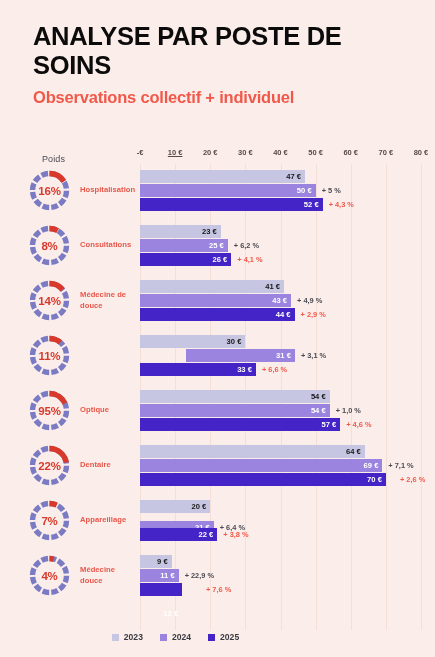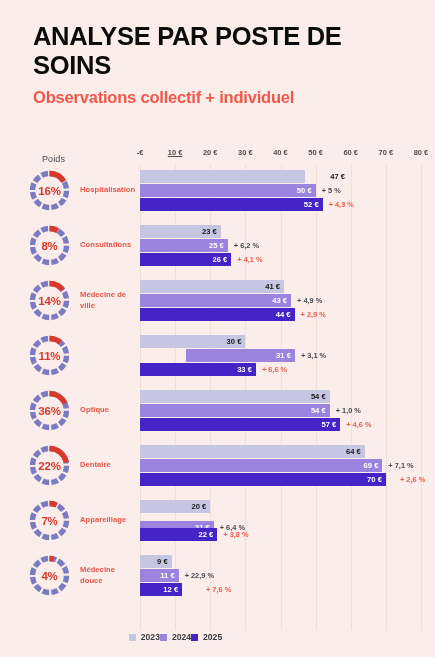--- a/index.html
+++ b/index.html
@@ -84,21 +84,21 @@
   .bar-delta {
     position: absolute; height: 13px; line-height: 13px;
     font-size: 7.4px; font-weight: bold; white-space: nowrap;
   }
   .bar-delta.grey { color: #4a4a52; }
   .bar-delta.red { color: #f2584a; }
 
   
   .legend {
     position: absolute; left: 0; top: 632px; width: 351px;
-    display: flex; justify-content: center; align-items: center; 
+    display: flex; justify-content: center; align-items: center; gap: 17px;
   }
   .legend-item { display: flex; align-items: center; gap: 5px; }
   .legend-swatch { width: 7px; height: 7px; display: block; }
   .legend-text { font-size: 8.6px; font-weight: bold; color: #3a3a42; }
 </style>
 </head>
 <body>
 
 <div class="page">
 
@@ -137,21 +137,21 @@
             <svg width="47" height="47" viewBox="0 0 47 47">
               <circle cx="23.5" cy="23.5" r="17" fill="none" stroke="#7b7bc4" stroke-width="5.4" stroke-dasharray="6.701179185171081 2.2" transform="rotate(-90 23.5 23.5)"></circle>
               <circle cx="23.5" cy="23.5" r="17" fill="none" stroke="#d8392b" stroke-width="5.4" stroke-dasharray="17.090264035528477 89.7238861865245" transform="rotate(-90 23.5 23.5)"></circle>
             </svg>
             <div class="donut-val">16%</div>
           </div>
           <div class="cat-label">Hospitalisation</div>
           <div class="bars">
             <div class="bar-line" style="top: 0px;">
               <div class="bar y2023" style="width: 165.088px;"></div>
-              <span class="bar-val y2023" style="left: 301.087px; margin-left: 44px;">47 €</span>
+              <span class="bar-val y2023" style="left: 301.087px;">47 €</span>
             </div>
             <div class="bar-line" style="top: 14.2px;">
               <div class="bar y2024" style="width: 175.625px;"></div>
               <span class="bar-val y2024" style="left: 311.625px;">50 €</span>
               <span class="bar-delta grey" style="left: 321.625px;">+ 5 %</span>
             </div>
             <div class="bar-line" style="top: 28.4px;">
               <div class="bar y2025" style="width: 182.65px;"></div>
               <span class="bar-val y2025" style="left: 318.65px;">52 €</span>
               <span class="bar-delta red" style="left: 328.65px;">+ 4,3 %</span>
@@ -185,21 +185,21 @@
           </div>
         </div>
         <div class="row">
           <div class="donut">
             <svg width="47" height="47" viewBox="0 0 47 47">
               <circle cx="23.5" cy="23.5" r="17" fill="none" stroke="#7b7bc4" stroke-width="5.4" stroke-dasharray="6.701179185171081 2.2" transform="rotate(-90 23.5 23.5)"></circle>
               <circle cx="23.5" cy="23.5" r="17" fill="none" stroke="#d8392b" stroke-width="5.4" stroke-dasharray="14.953981031087416 91.86016919096556" transform="rotate(-90 23.5 23.5)"></circle>
             </svg>
             <div class="donut-val">14%</div>
           </div>
-          <div class="cat-label">Médecine de ville</div>
+          <div class="cat-label">Médecine de douce</div>
           <div class="bars">
             <div class="bar-line" style="top: 0px;">
               <div class="bar y2023" style="width: 144.012px;"></div>
               <span class="bar-val y2023" style="left: 280.012px;">41 €</span>
             </div>
             <div class="bar-line" style="top: 14.2px;">
               <div class="bar y2024" style="width: 151.037px;"></div>
               <span class="bar-val y2024" style="left: 287.038px;">43 €</span>
               <span class="bar-delta grey" style="left: 297.038px;">+ 4,9 %</span>
             </div>
@@ -234,21 +234,21 @@
               <span class="bar-delta red" style="left: 261.913px;">+ 6,6 %</span>
             </div>
           </div>
         </div>
         <div class="row">
           <div class="donut">
             <svg width="47" height="47" viewBox="0 0 47 47">
               <circle cx="23.5" cy="23.5" r="17" fill="none" stroke="#7b7bc4" stroke-width="5.4" stroke-dasharray="6.701179185171081 2.2" transform="rotate(-90 23.5 23.5)"></circle>
               <circle cx="23.5" cy="23.5" r="17" fill="none" stroke="#d8392b" stroke-width="5.4" stroke-dasharray="19.226547039969535 87.58760318208344" transform="rotate(-90 23.5 23.5)"></circle>
             </svg>
-            <div class="donut-val">36%</div>
+            <div class="donut-val">95%</div>
           </div>
           <div class="cat-label">Optique</div>
           <div class="bars">
             <div class="bar-line" style="top: 0px;">
               <div class="bar y2023" style="width: 189.675px;"></div>
               <span class="bar-val y2023" style="left: 325.675px;">54 €</span>
             </div>
             <div class="bar-line" style="top: 14.2px;">
               <div class="bar y2024" style="width: 189.675px;"></div>
               <span class="bar-val y2024" style="left: 325.675px;">54 €</span>
@@ -327,21 +327,21 @@
               <div class="bar y2023" style="width: 31.6125px;"></div>
               <span class="bar-val y2023" style="left: 167.613px;">9 €</span>
             </div>
             <div class="bar-line" style="top: 14.2px;">
               <div class="bar y2024" style="width: 38.6375px;"></div>
               <span class="bar-val y2024" style="left: 174.637px;">11 €</span>
               <span class="bar-delta grey" style="left: 184.637px;">+ 22,9 %</span>
             </div>
             <div class="bar-line" style="top: 28.4px;">
               <div class="bar y2025" style="width: 42.15px;"></div>
-              <span class="bar-val y2025" style="left: 178.15px;">12 €</span>
+              <span class="bar-val y2025" style="left: 178.15px; margin-top: 24px;">12 €</span>
               <span class="bar-delta red" style="left: 206px;">+ 7,6 %</span>
             </div>
           </div>
         </div>
       </div>
   </div>
 
   <div class="legend">
       <div class="legend-item">
         <span class="legend-swatch" style="background: rgb(198, 198, 227);"></span>

